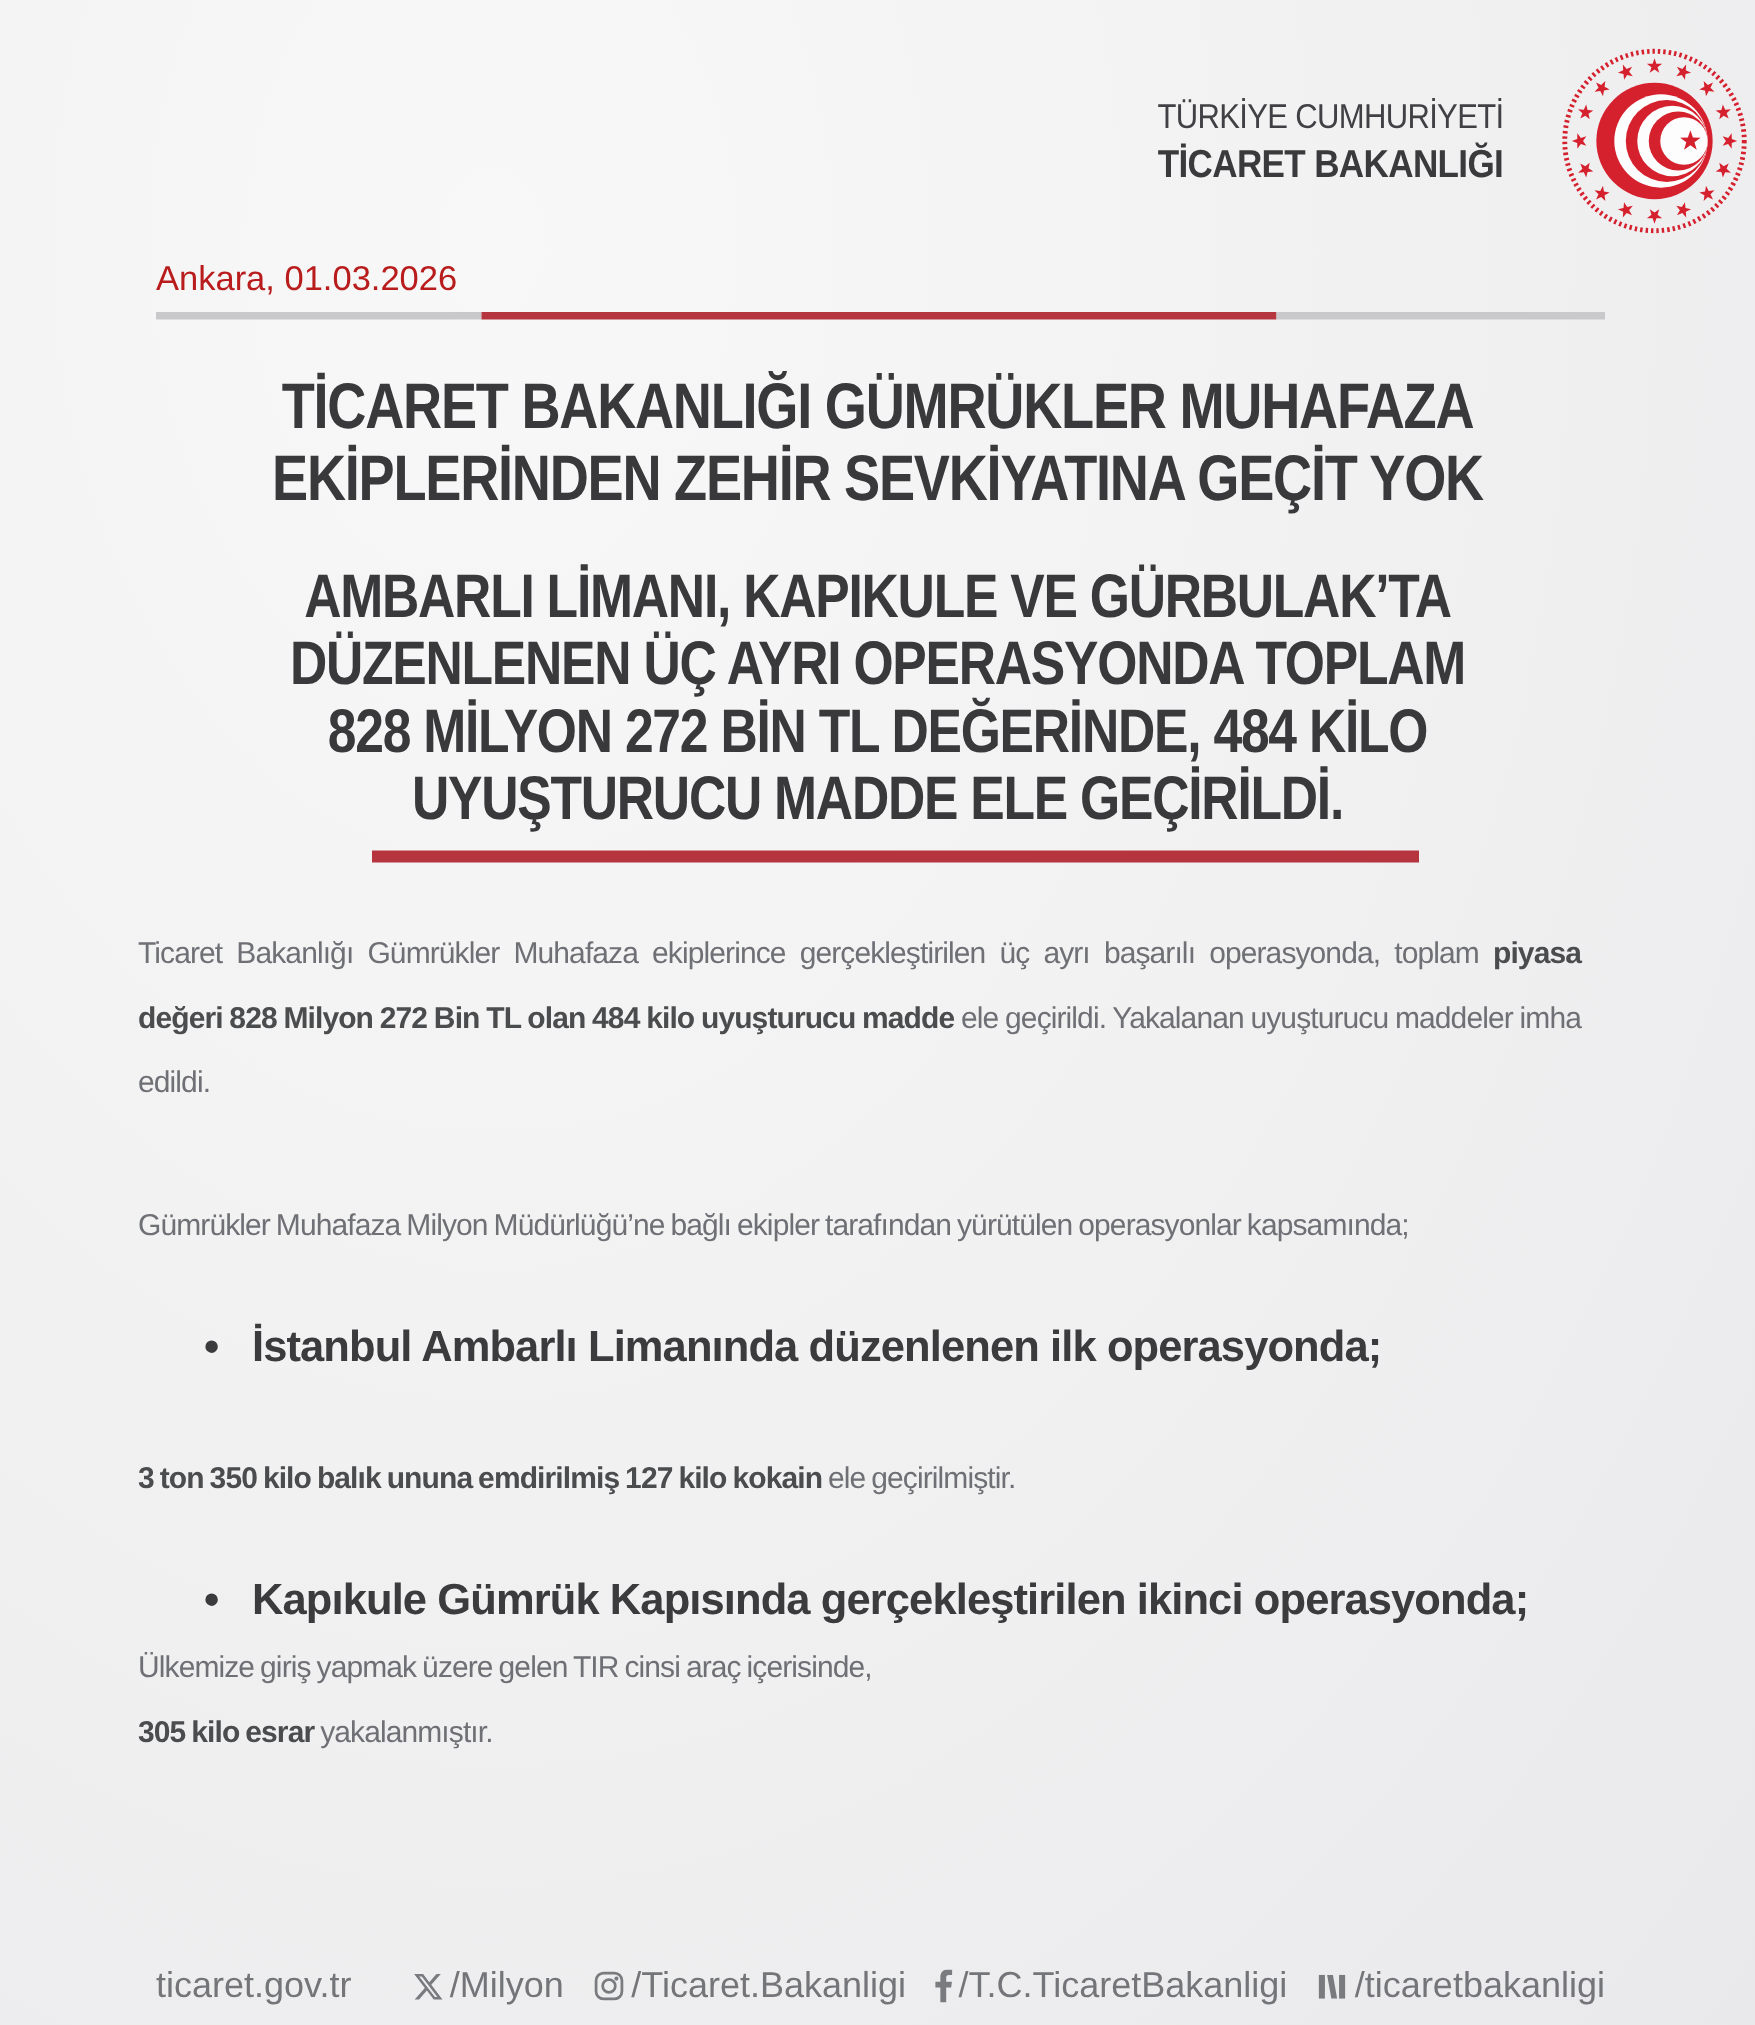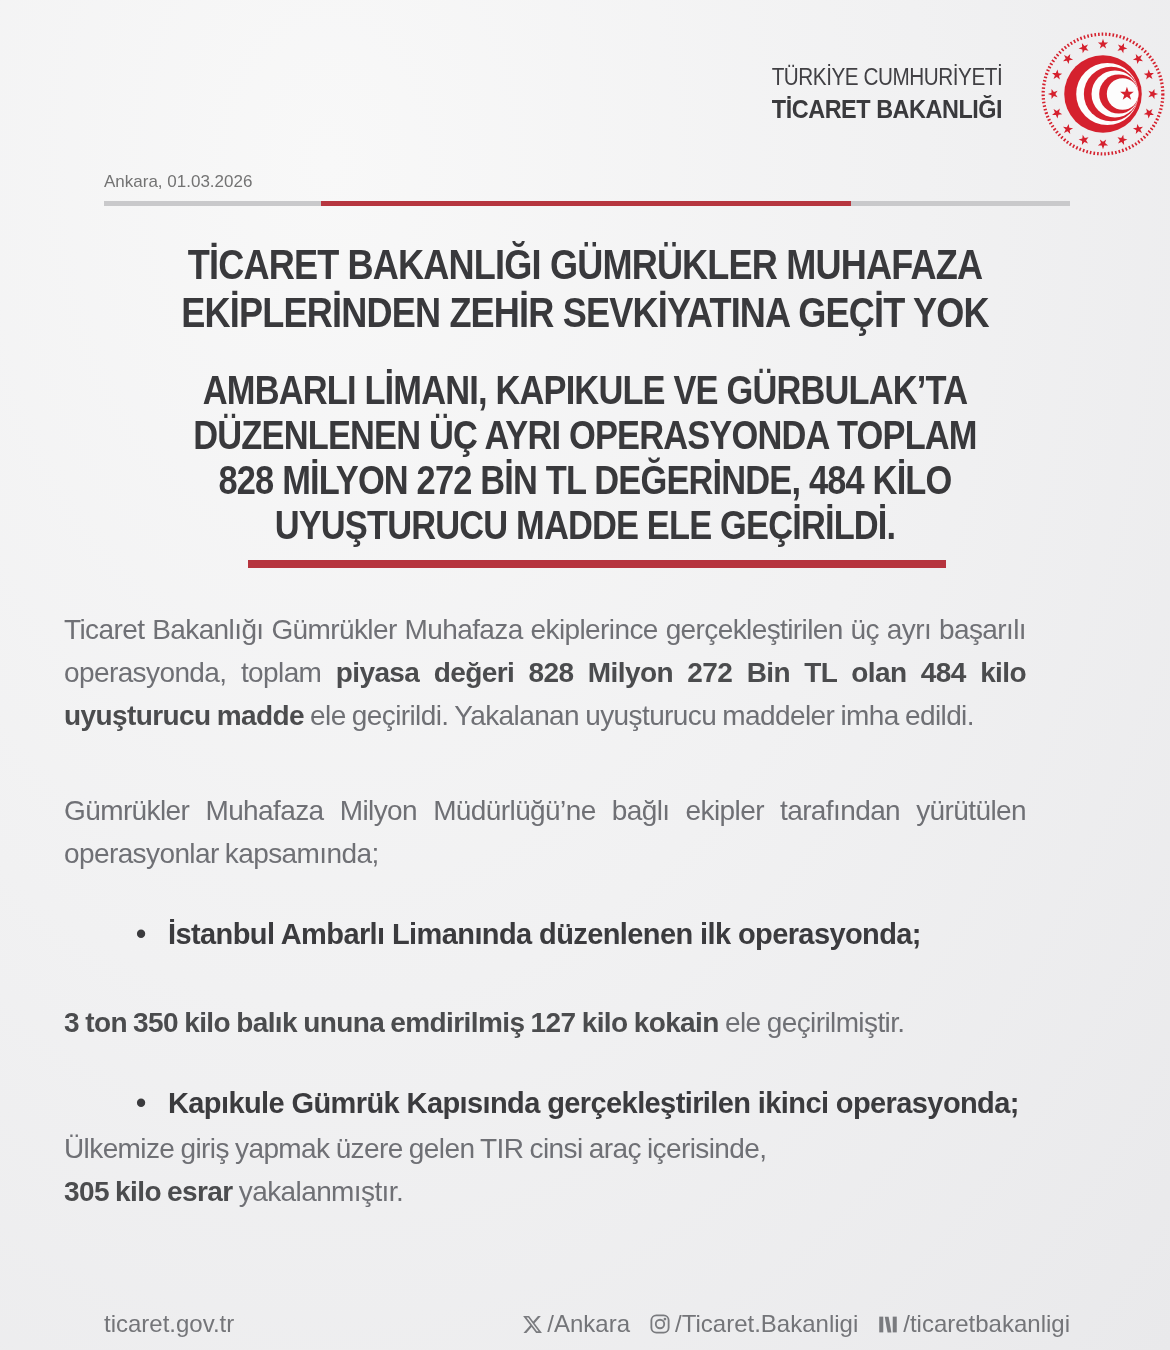--- a/index.html
+++ b/index.html
@@ -14,36 +14,36 @@
   .header-side{flex:1;display:flex;}
   .header-side.left{justify-content:flex-end;padding-right:34px;}
   .header-side.right{justify-content:flex-start;padding-left:34px;}
   .org-block{text-align:center;white-space:nowrap;}
   .org-block.l{transform:scaleX(.9);transform-origin:100% 50%;}
   .org-block.r{transform:scaleX(.9);transform-origin:0 50%;}
   .org-line1{font-size:23px;letter-spacing:-.5px;color:#414044;font-weight:500;}
   .org-line2{font-size:26px;letter-spacing:-.5px;color:#3a3a3d;font-weight:bold;margin-top:3px;}
   .logo-box{width:134px;height:134px;flex:0 0 134px;}
   
-  .date-line{margin:10px 0 0 104px;font-size:17px;color:#737373;}
+  .date-line{margin:10px 0 0 104px;font-size:23px;color:#b91c1c;}
   .tri-line{margin:9px 0 0 104px;width:966px;height:5px;display:flex;}
   .tri-line .g{background:#c9c9cb;}
   .tri-line .r{background:#b6363f;}
   .seg1{width:22.5%;} .seg2{width:54.8%;} .seg3{width:22.7%;}
   
   .title{margin-top:34px;text-align:center;color:#39393c;font-weight:bold;
          font-size:43px;line-height:48px;letter-spacing:-1px;
          transform:scaleX(.84);transform-origin:50% 50%;}
   .subtitle{margin-top:32px;text-align:center;color:#39393c;font-weight:bold;
          font-size:41px;line-height:45px;letter-spacing:-1px;
          transform:scaleX(.84);transform-origin:50% 50%;}
   .hl-line{white-space:nowrap;}
   .red-divider{margin:12px 0 0 248px;width:698px;height:8px;background:#b6343e;}
   
-  .para{width:962px;margin-left:64px;font-size:28px;line-height:43px;color:#6f7075;
+  .para{width:962px;margin-left:92px;font-size:20px;line-height:43px;color:#6f7075;
         text-align:justify;letter-spacing:-.6px;word-spacing:-1px;}
   .para b, .body-bold{color:#4b4c4e;font-weight:bold;}
   .p1{margin-top:40px;}
   .p2{margin-top:52px;}
   .bullet-head{display:flex;margin:40px 0 0 136px;width:900px;
         font-size:29px;line-height:38px;font-weight:bold;color:#3b3b3e;letter-spacing:-.6px;}
   .bullet-mark{flex:0 0 32px;}
   .bullet-body{margin-top:5px;}
   
   .footer{position:absolute;left:104px;right:100px;bottom:12px;display:flex;
@@ -150,34 +150,42 @@
 <div class="footer">
   <div>ticaret.gov.tr</div>
 
   <div class="social-row">
     <div class="social-item">
       <span>
         <svg width="21" height="21" viewBox="0 0 24 24">
             <path class="icon-gray" d="M18.24 2.25h3.31l-7.23 8.26 8.5 11.24h-6.66l-5.21-6.82-5.97 6.82H1.67l7.73-8.84L1.25 2.25h6.83l4.71 6.23 5.45-6.23zm-1.16 17.52h1.83L7.08 4.13H5.12l11.96 15.64z"></path>
           </svg>
       </span>
-      <span>/Ankara</span>
+      <span>/Milyon</span>
     </div>
 
     <div class="social-item">
       <span>
         <svg width="22" height="22" viewBox="0 0 24 24">
           <rect class="icon-stroke" x="2.6" y="2.6" width="18.8" height="18.8" rx="5.4"></rect>
           <circle class="icon-stroke" cx="12" cy="12" r="4.6"></circle>
           <circle class="icon-gray" cx="17.4" cy="6.6" r="1.5"></circle>
         </svg>
       </span>
       <span>/Ticaret.Bakanligi</span>
     </div>
 
+    <div class="social-item">
+      <span>
+        <svg width="12" height="22" viewBox="0 0 12 22">
+            <path class="icon-gray" d="M7.8 22V12h3.3l.5-3.9H7.8V5.6c0-1.1.3-1.9 1.9-1.9h2.1V.2C11.4.1 10.2 0 8.9 0 5.9 0 3.9 1.8 3.9 5.2v2.9H.6V12h3.3v10h3.9z"></path>
+          </svg>
+      </span>
+      <span>/T.C.TicaretBakanligi</span>
+    </div>
 
     <div class="social-item">
       <span>
         <svg width="22" height="21" viewBox="0 0 24 24">
           <rect class="icon-gray" x="2" y="3" width="4.6" height="18"></rect>
           <polygon class="icon-gray" points="8.3,3 12.7,3 15.9,21 11.5,21"></polygon>
           <rect class="icon-gray" x="17.4" y="3" width="4.6" height="18"></rect>
         </svg>
       </span>
       <span>/ticaretbakanligi</span>

